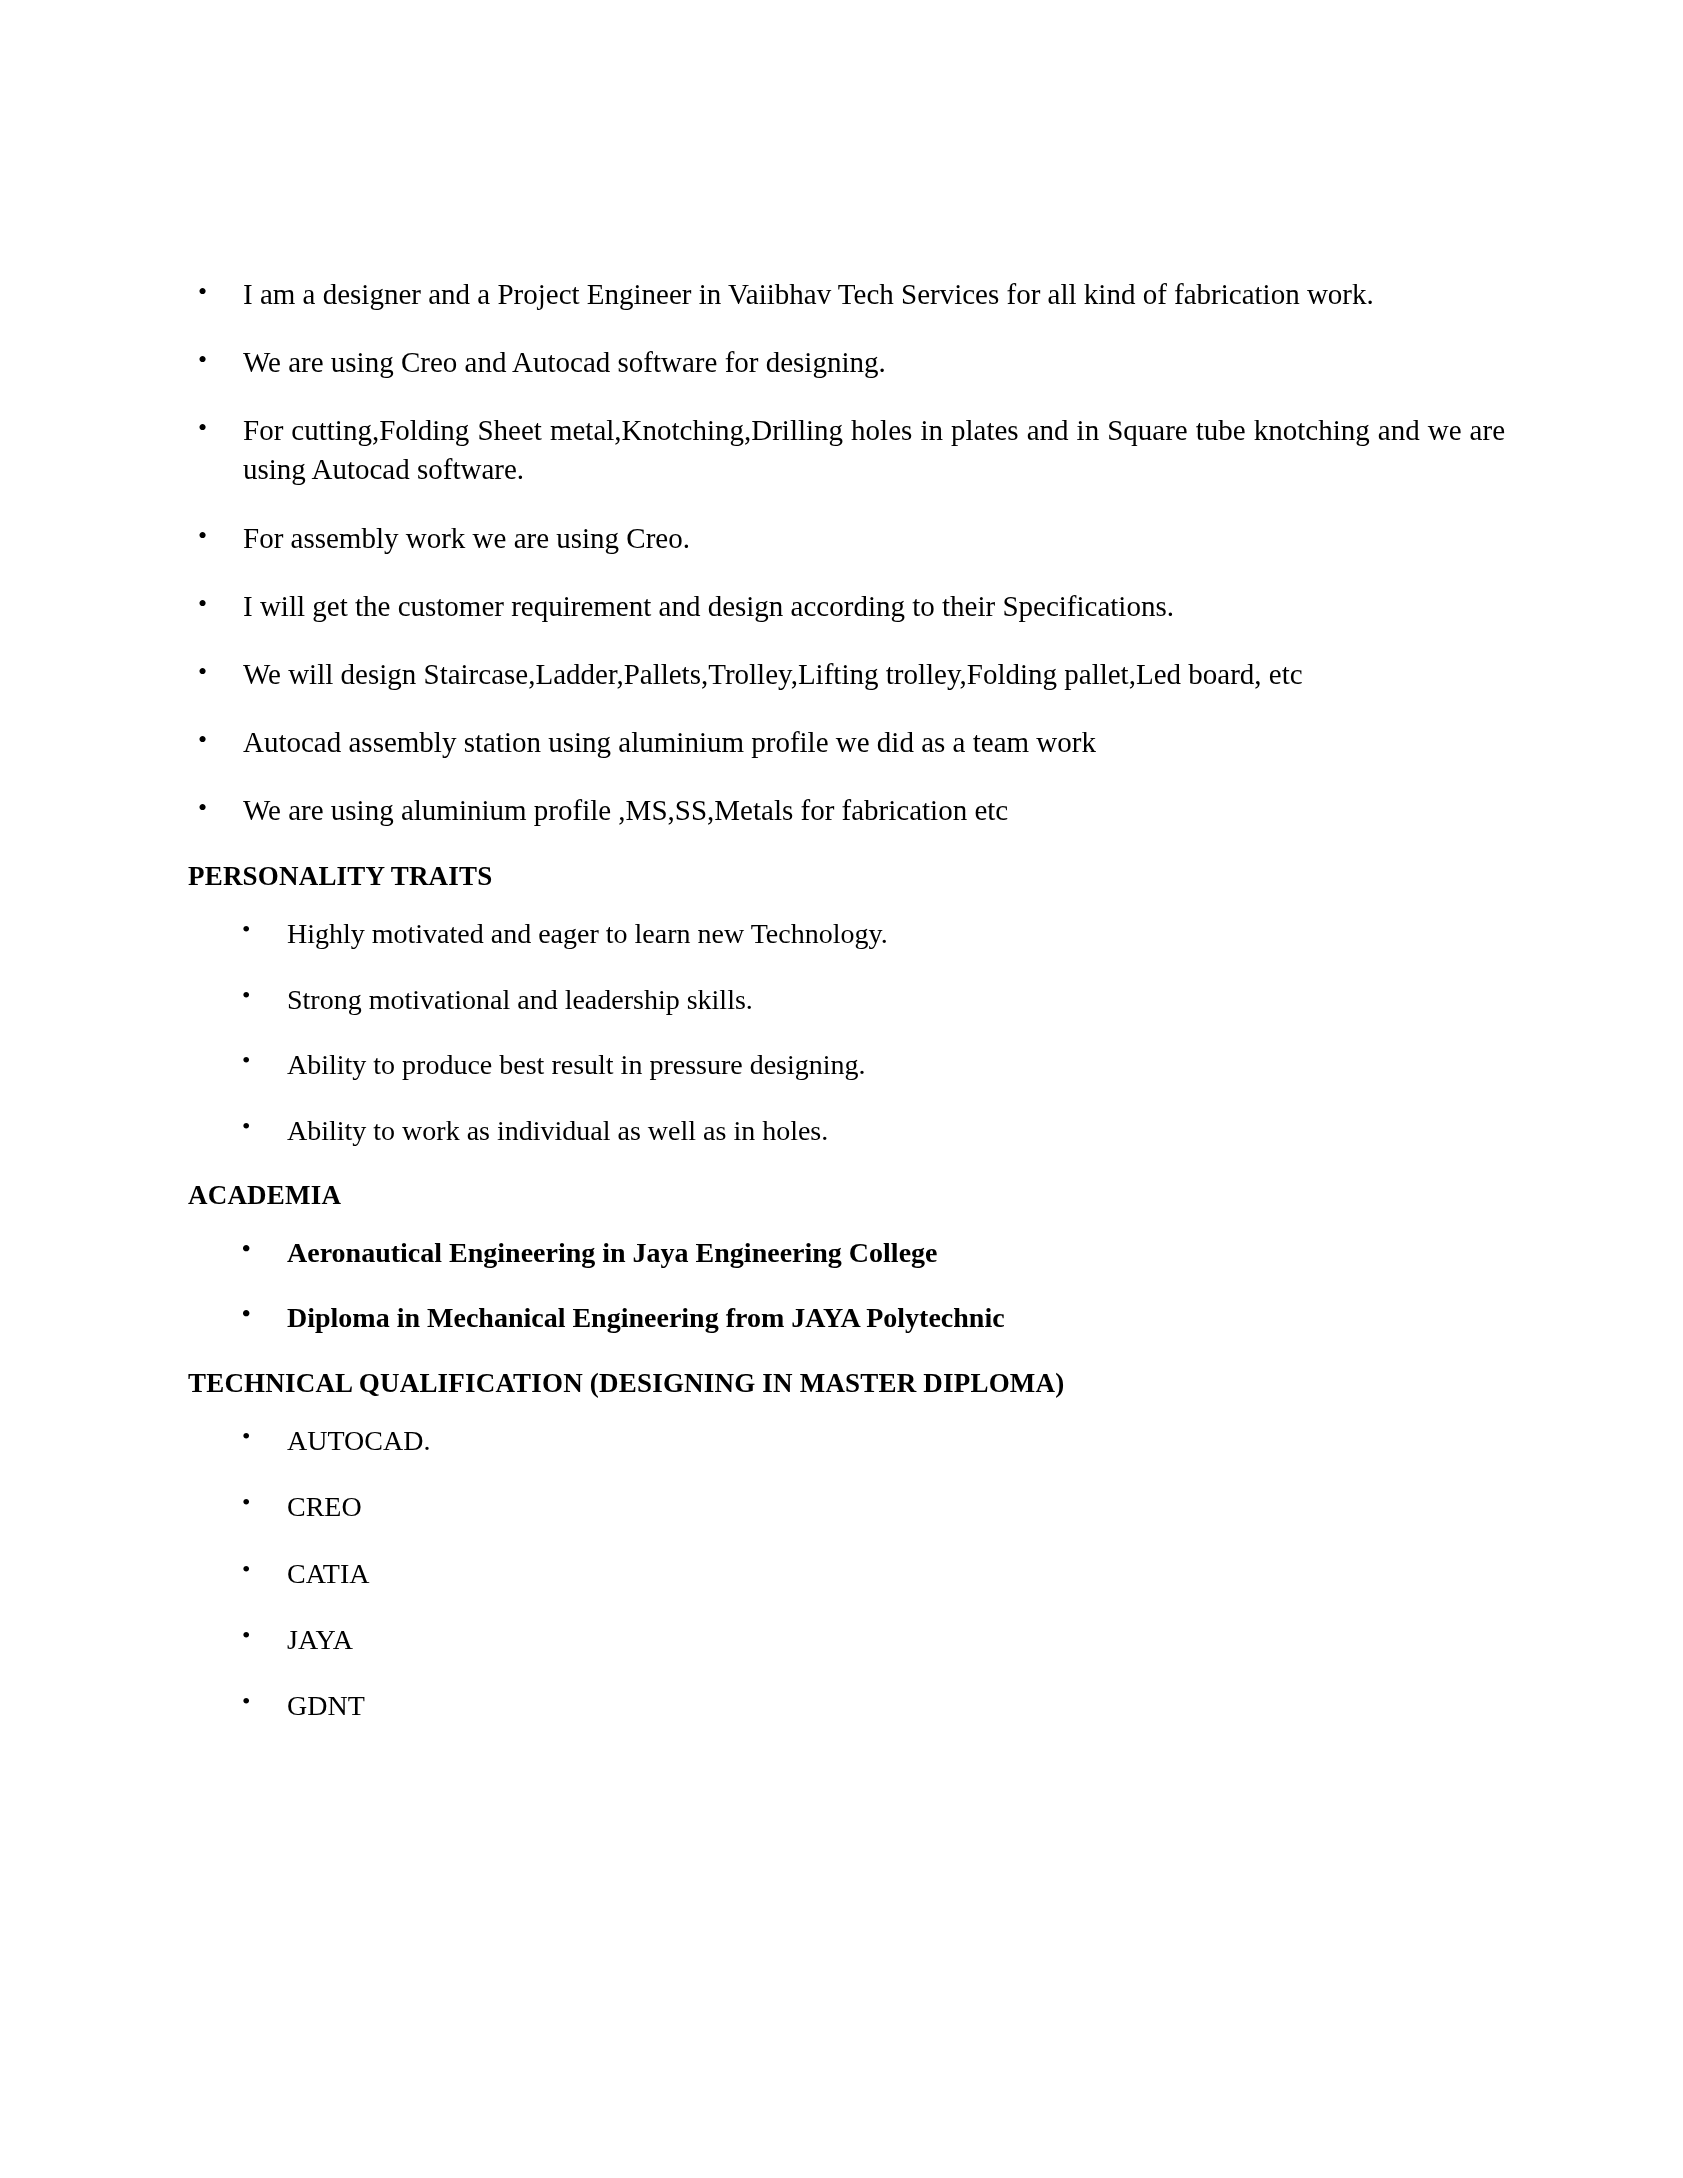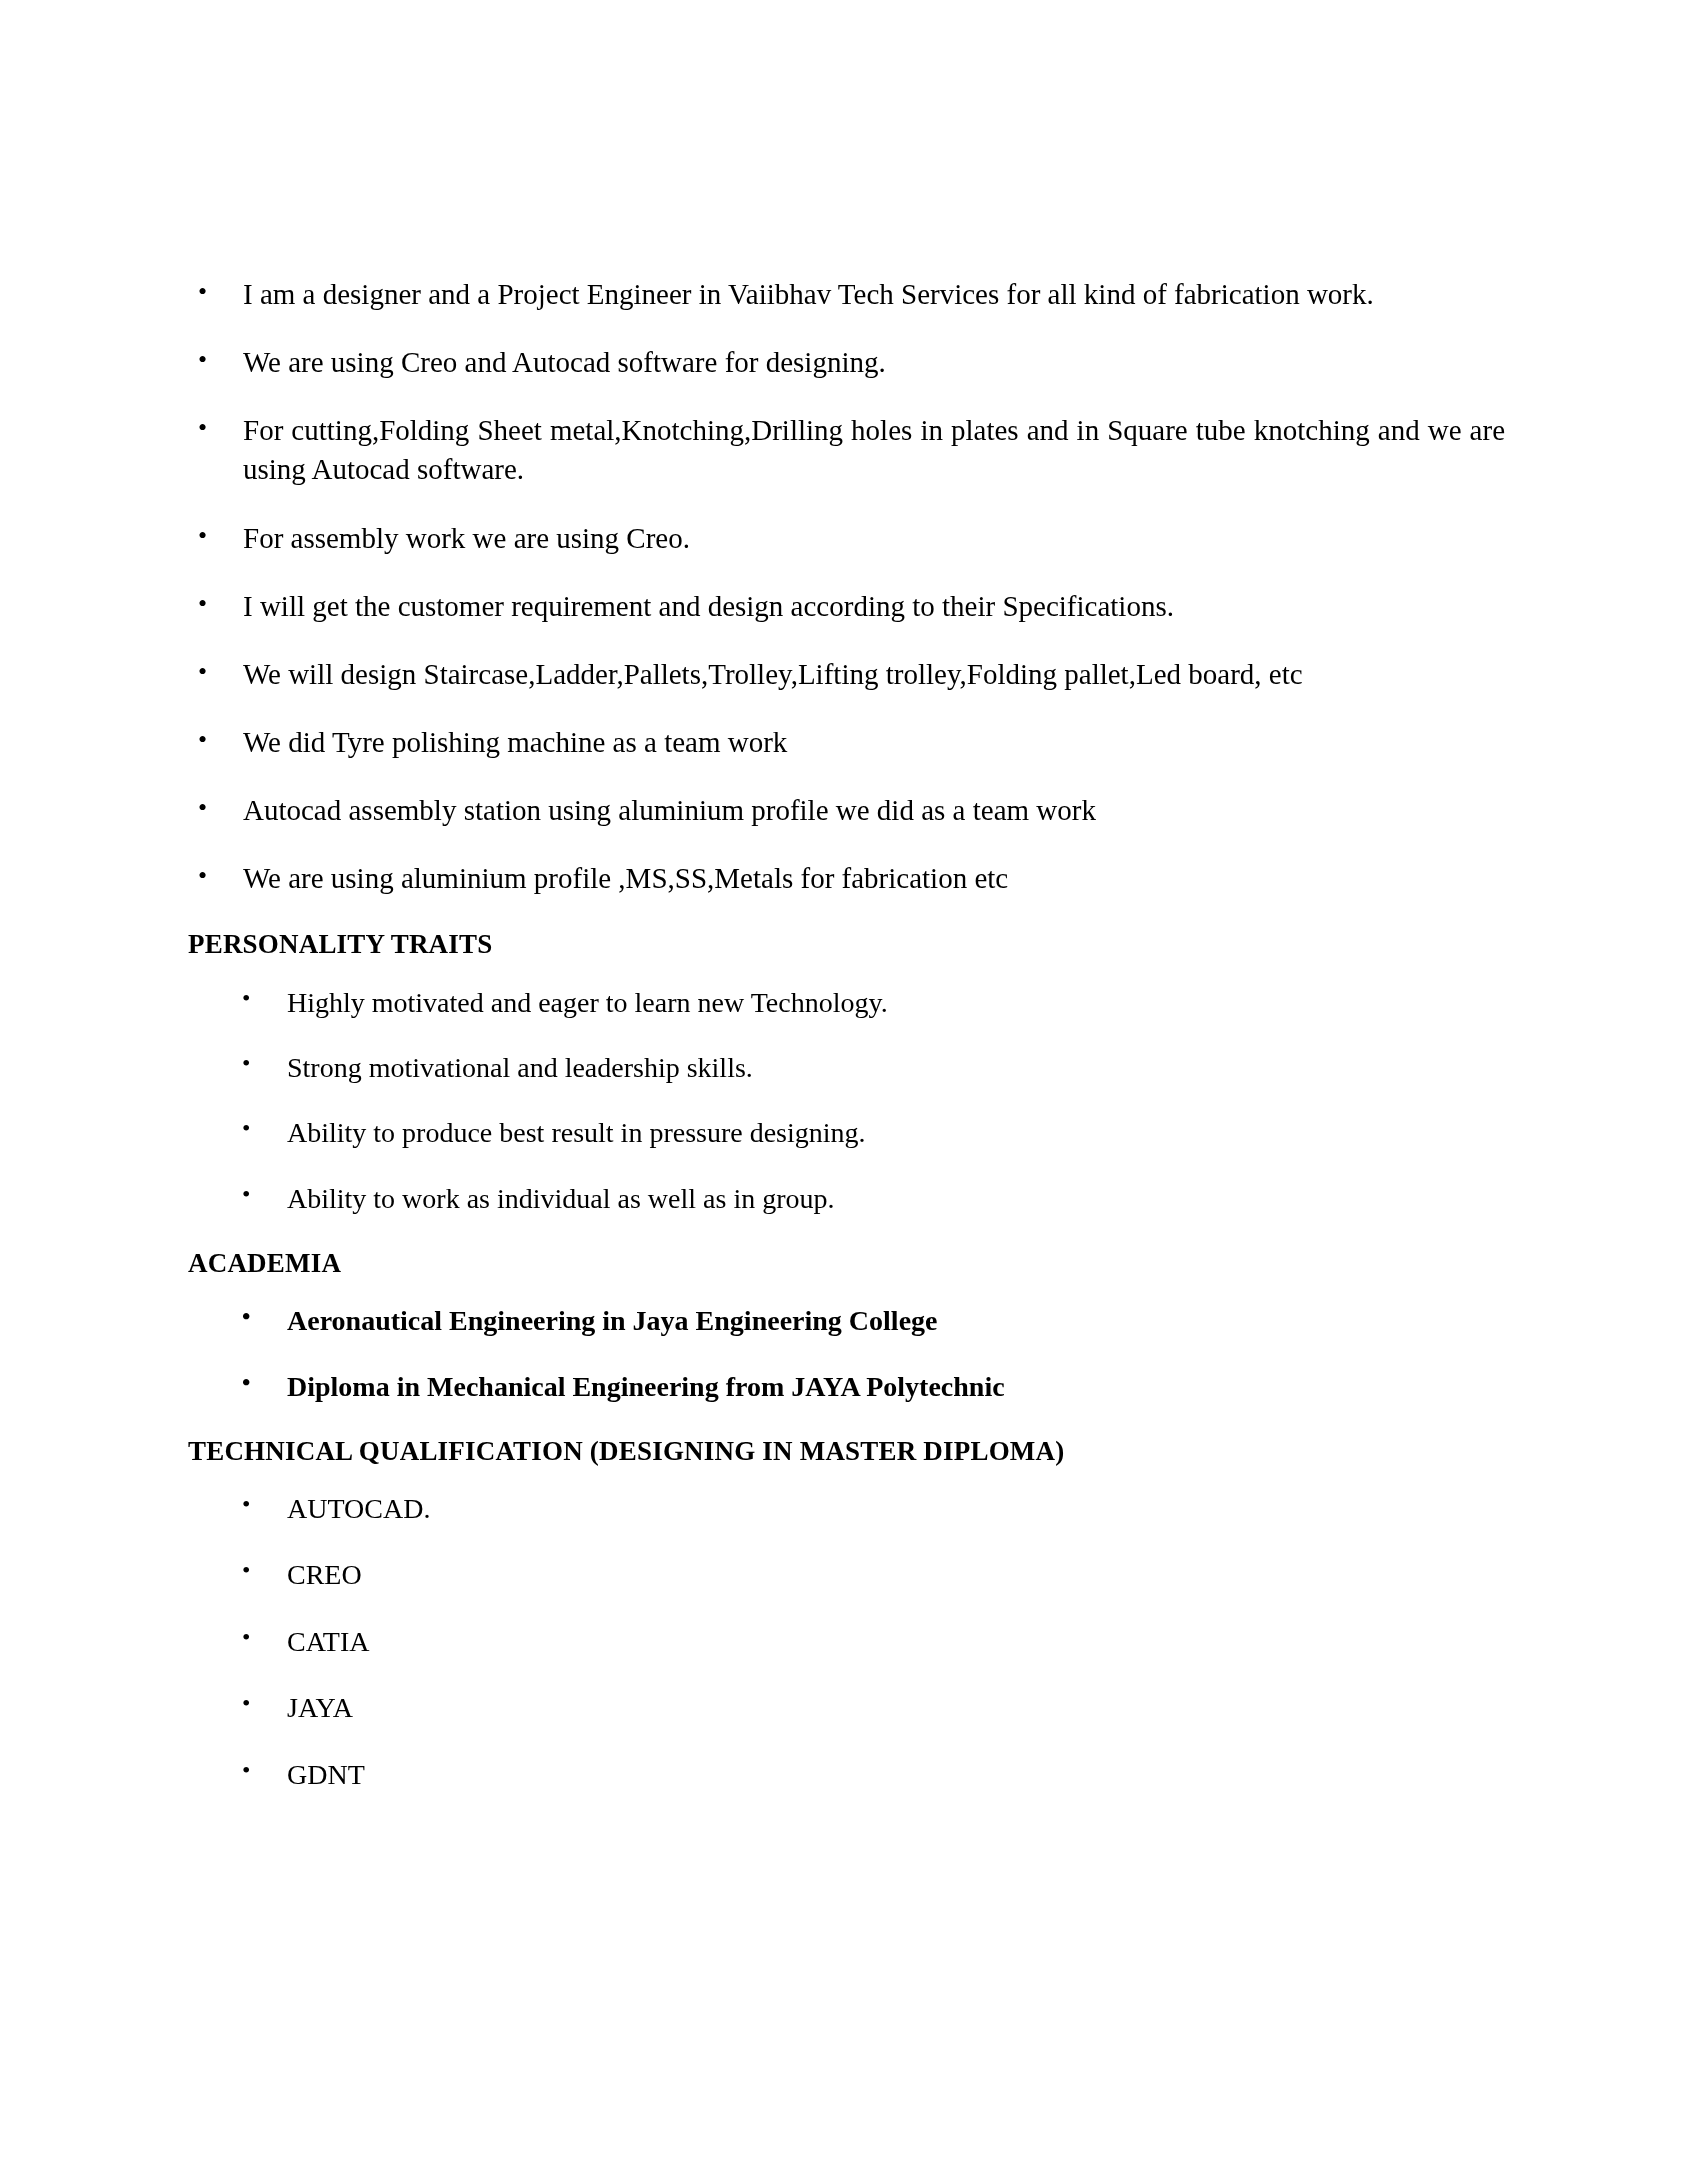--- a/index.html
+++ b/index.html
@@ -96,32 +96,31 @@
 
 <div class="page">
 
   <ul class="lvl1">
     <li class="justify-full"><span>I am a designer and a Project Engineer in Vaiibhav Tech Services  for all kind of fabrication work.</span></li>
     <li><span>We are using Creo and Autocad software for designing.</span></li>
     <li class="justify-full"><span>For cutting,Folding Sheet metal,Knotching,Drilling holes in plates and in Square tube knotching  and  we are using Autocad software.</span></li>
     <li><span>For assembly work we are using Creo.</span></li>
     <li><span>I will get the customer requirement and design according to their Specifications.</span></li>
     <li><span>We will design Staircase,Ladder,Pallets,Trolley,Lifting trolley,Folding pallet,Led board, etc</span></li>
-    <li><span>We did Tyre polishing machine as a team work</span></li>
     <li><span>Autocad assembly station using aluminium profile we did as a team work</span></li>
     <li><span>We are using aluminium profile ,MS,SS,Metals for fabrication etc</span></li>
   </ul>
 
   <h2 class="section">PERSONALITY TRAITS</h2>
 
   <ul class="lvl2">
     <li><span>Highly motivated and eager to learn new Technology.</span></li>
     <li><span>Strong motivational and leadership skills.</span></li>
     <li><span>Ability to produce best result in pressure designing.</span></li>
-    <li><span>Ability to work as individual as well as in group.</span></li>
+    <li><span>Ability to work as individual as well as in holes.</span></li>
   </ul>
 
   <h2 class="section">ACADEMIA</h2>
 
   <ul class="lvl2">
     <li class="bold"><span>Aeronautical Engineering in Jaya Engineering College</span></li>
     <li class="bold"><span>Diploma in Mechanical Engineering from JAYA Polytechnic</span></li>
   </ul>
 
   <h2 class="section">TECHNICAL QUALIFICATION (DESIGNING IN MASTER DIPLOMA)</h2>

